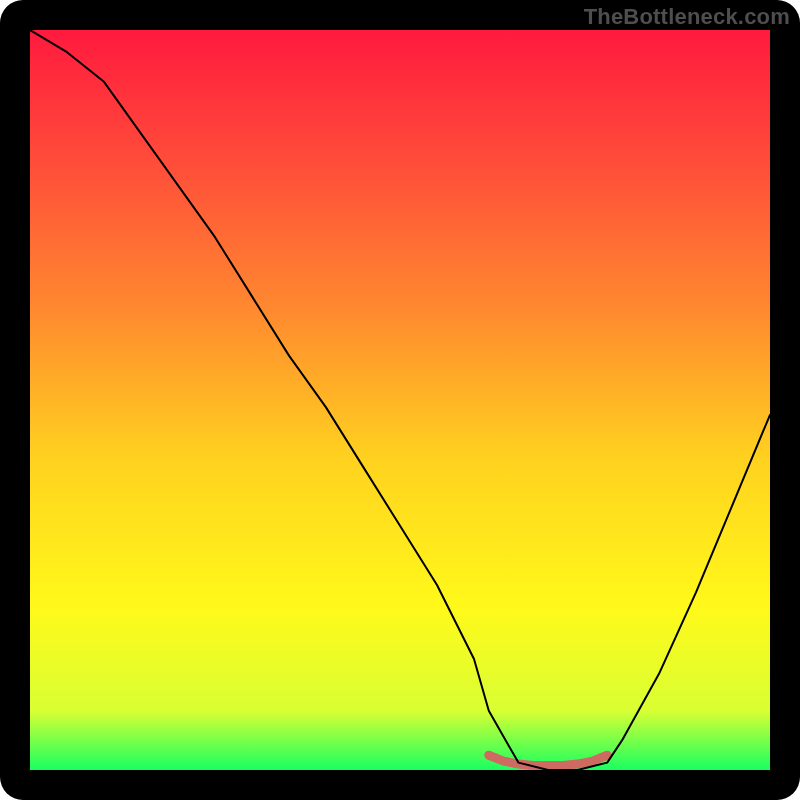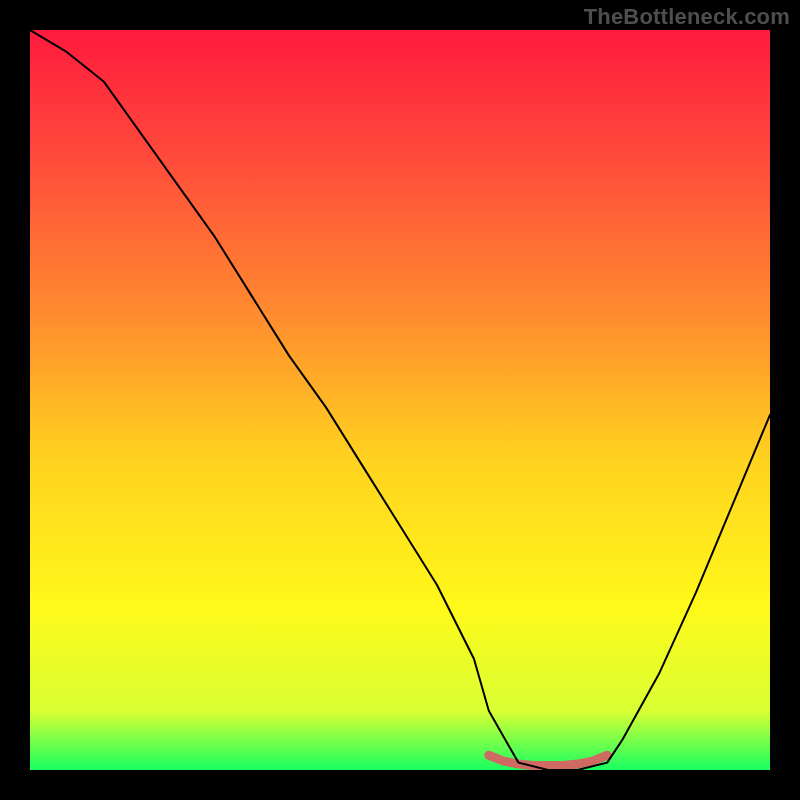--- a/index.html
+++ b/index.html
@@ -2,20 +2,21 @@
 <html><head>
 <meta charset="utf-8">
 <style>
   * { margin: 0; padding: 0; box-sizing: border-box; }
   html, body { width: 800px; height: 800px; overflow: hidden; }
   .frame {
     position: relative;
     width: 800px;
     height: 800px;
     background: #000;
+    border-radius: 23px;
   }
   .watermark {
     position: absolute;
     top: 4px;
     right: 10px;
     font-family: Arial, Helvetica, sans-serif;
     font-size: 22px;
     font-weight: 600;
     color: #4e4e4e;
     letter-spacing: 0.2px;

